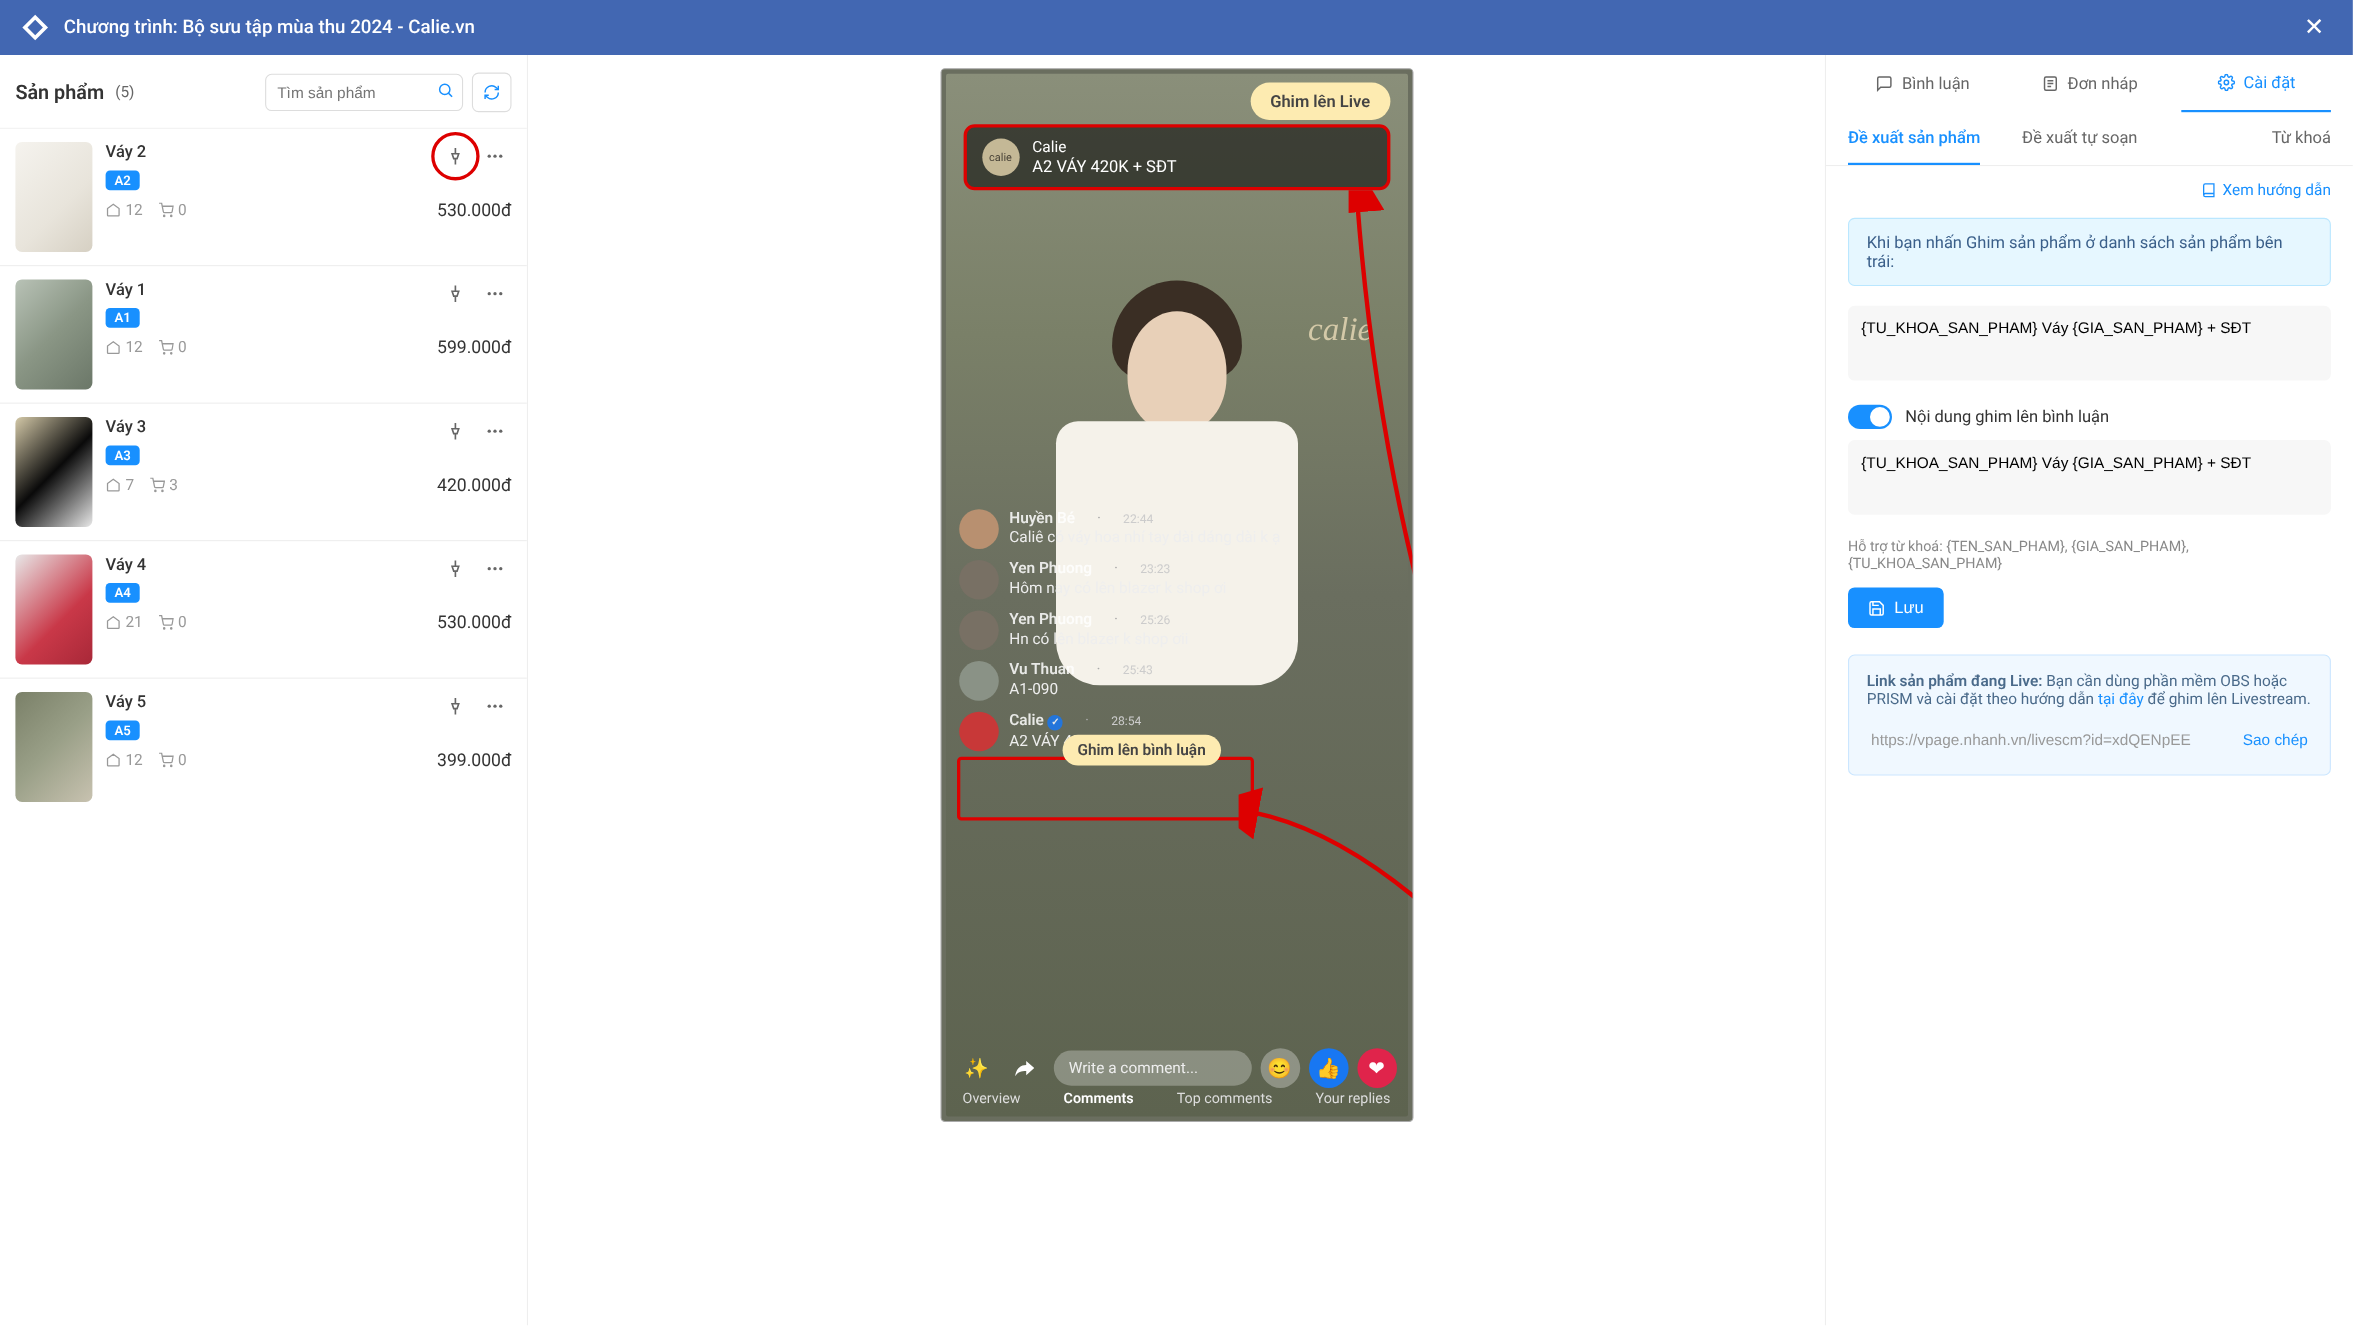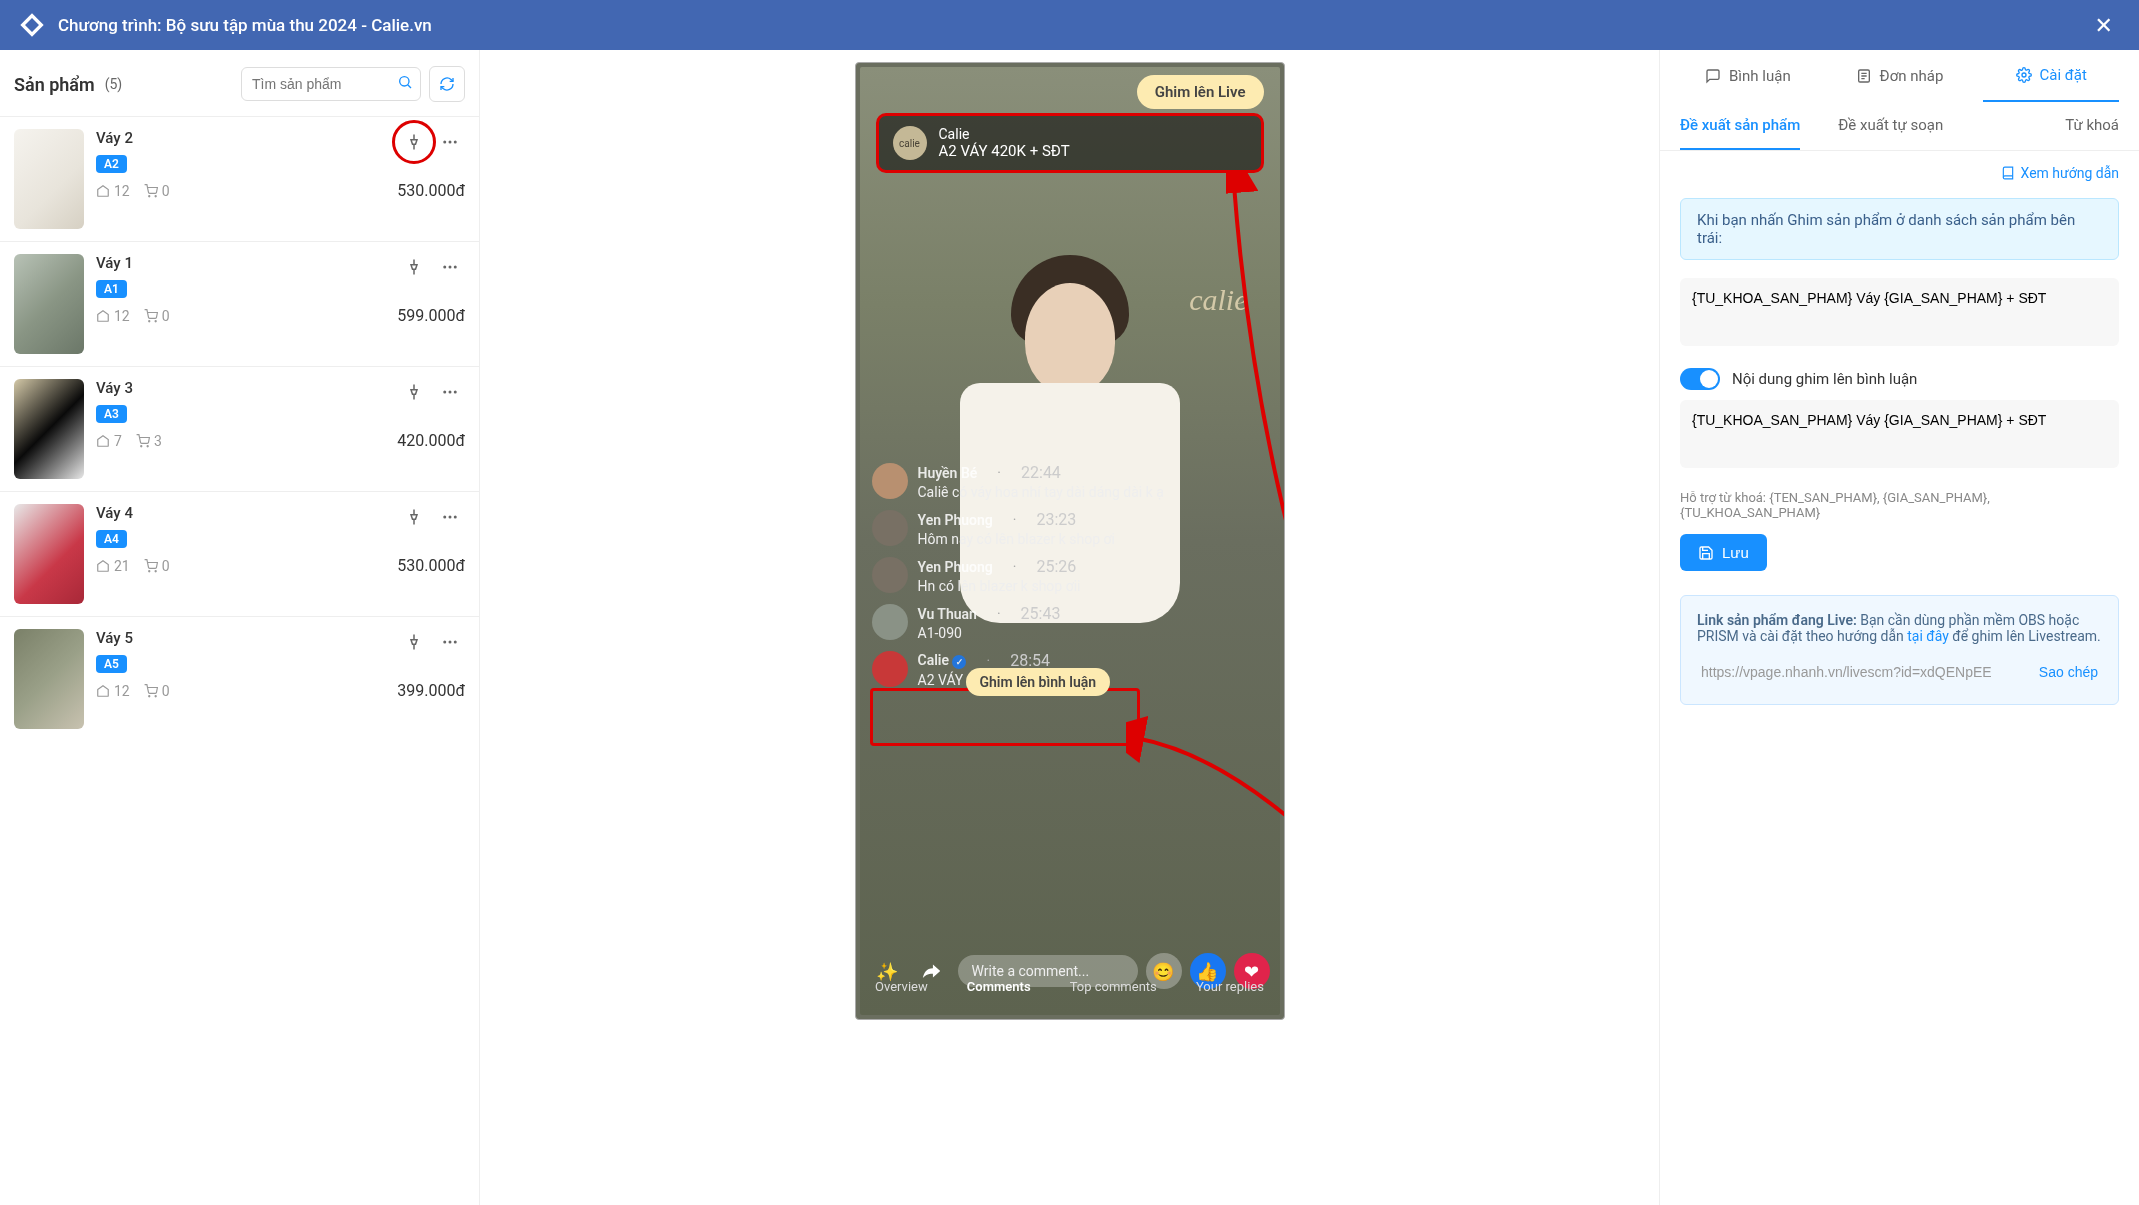--- a/index.html
+++ b/index.html
@@ -65,34 +65,34 @@
 .person-hair { position: absolute; top: 192px; left: 50%; transform: translateX(-50%); width: 118px; height: 90px; background: #3a2e24; border-radius: 60px 60px 30px 30px; }
 .person-shirt { position: absolute; top: 320px; left: 50%; transform: translateX(-50%); width: 220px; height: 240px; background: #f5f2ea; border-radius: 20px 20px 40px 40px; }
 .wall-text { position: absolute; top: 220px; right: 36px; color: #d4c9a8; font-family: cursive; font-size: 30px; font-style: italic; }
 
 .comments-area { position: absolute; left: 16px; right: 16px; top: 400px; display: flex; flex-direction: column; gap: 10px; }
 .cmt { display: flex; gap: 10px; align-items: start; color: #fff; font-size: 14px; }
 .cmt-av { width: 36px; height: 36px; border-radius: 50%; flex-shrink: 0; }
 .cmt-body { display: flex; flex-direction: column; gap: 2px; }
 .cmt-head { display: flex; gap: 20px; align-items: center; }
 .cmt-name { font-weight: 600; opacity: .85; }
-.cmt-time { color: #ccc; font-size: 16px; }
+.cmt-time { color: #ccc; font-size: 11px; }
 .cmt-text { color: #eee; }
 .cmt-label { position: absolute; top: 605px; left: 110px; background: #fdebb1; color: #444; padding: 6px 14px; border-radius: 18px; font-size: 14px; font-weight: 600; z-index: 3; }
 .hlbox { position: absolute; top: 625px; left: 14px; width: 270px; height: 58px; border: 3px solid #d00; border-radius: 4px; pointer-events: none; z-index: 2; }
 
 .arrow1 { position: absolute; top: 110px; left: 370px; width: 120px; height: 540px; z-index: 5; pointer-events: none; }
 .arrow2 { position: absolute; top: 490px; left: 270px; width: 180px; height: 280px; z-index: 5; pointer-events: none; }
 
 .phone-bottom { position: absolute; bottom: 30px; left: 14px; right: 14px; display: flex; gap: 8px; align-items: center; }
 .pb-circle { width: 36px; height: 36px; border-radius: 50%; display: flex; align-items: center; justify-content: center; font-size: 18px; }
 .pb-input { flex: 1; background: rgba(255,255,255,.28); border-radius: 20px; padding: 8px 14px; color: #eee; font-size: 14px; }
 .like-b { background: #1877f2; }
 .heart-b { background: #e0244b; }
-.phone-tabs { position: absolute; bottom: 21px; left: 0; right: 0; display: flex; justify-content: space-around; color: #ddd; font-size: 13px; padding: 4px 0; }
+.phone-tabs { position: absolute; bottom: 8px; left: 0; right: 0; display: flex; justify-content: space-around; color: #ddd; font-size: 13px; padding: 4px 0; }
 .phone-tabs .act { color: #fff; font-weight: 600; }
 
 
 .right-panel { width: 480px; border-left: 1px solid #eee; padding: 0 0 20px 0; overflow: auto; }
 .rtabs { display: flex; gap: 16px; padding: 0 20px; }
 .rtab { flex: 1; padding: 16px 0; text-align: center; font-size: 15px; color: #666; cursor: pointer; display: flex; align-items: center; justify-content: center; gap: 8px; }
 .rtab.active { color: #1890ff; border-bottom: 2px solid #1890ff; }
 .subtabs { display: flex; padding: 0 20px; border-bottom: 1px solid #eee; }
 .subtab { padding: 14px 0; font-size: 15px; color: #666; cursor: pointer; margin-right: 38px; }
 .subtab.active { color: #1890ff; border-bottom: 2px solid #1890ff; font-weight: 500; }

